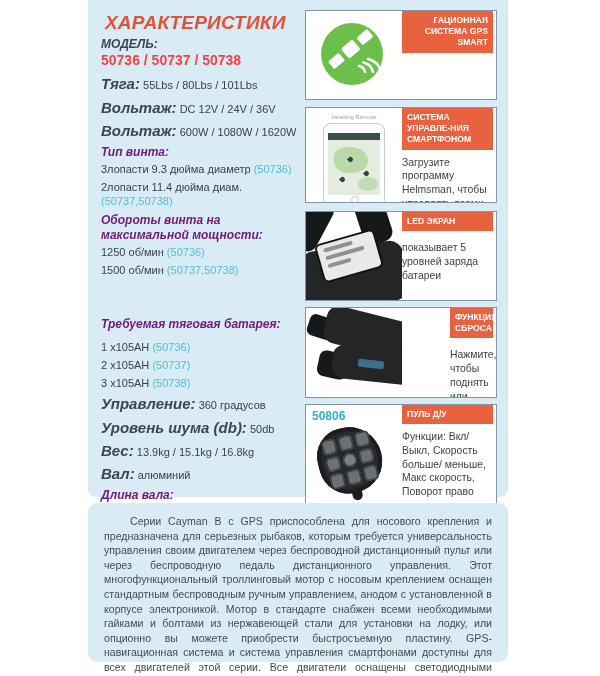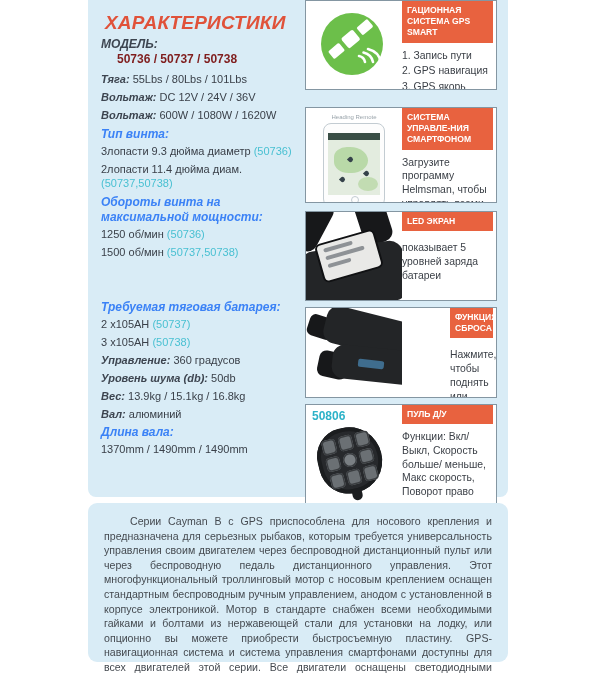--- a/index.html
+++ b/index.html
@@ -7,25 +7,25 @@
   .sheet{position:relative;width:600px;height:676px;background:#ffffff;overflow:hidden;}
 
   
   .top-panel{position:absolute;left:88px;top:0;width:420px;height:497px;background:#d9ecf6;border-radius:0 0 8px 8px;}
   .bottom-panel{position:absolute;left:88px;top:503px;width:420px;height:159px;background:#d9ecf6;border-radius:9px;box-sizing:border-box;padding:11px 16px 10px 16px;}
 
   
   .left-col{position:absolute;left:101px;top:12px;width:200px;color:#3d4550;}
   .page-title{font-size:19px;font-weight:bold;font-style:italic;color:#e0523a;letter-spacing:.2px;margin:0 0 3px 4px;}
   .model-label{font-size:12px;font-weight:bold;font-style:italic;color:#3d4550;line-height:1.2;}
-  .model-numbers{font-size:12px;font-weight:bold;color:#7f1d1d;margin:1px 0 6px 16px;}
+  .model-numbers{font-size:14px;font-weight:bold;color:#ef4444;margin:1px 0 6px 0;}
   .spec{font-size:11px;line-height:1.32;margin:0 0 3.5px 0;color:#3a4049;}
-  .spec .lbl{font-weight:bold;font-style:italic;color:#3d4550;font-size:11px;}
+  .spec .lbl{font-weight:bold;font-style:italic;color:#3d4550;font-size:15px;}
   .spec .cyan{color:#49c0d2;}
-  .row-head{font-size:12px;font-weight:bold;font-style:italic;color:#3b82f6;line-height:1.25;margin:4px 0 2px 0;}
+  .row-head{font-size:12px;font-weight:bold;font-style:italic;color:#701a75;line-height:1.25;margin:4px 0 2px 0;}
   .gap-big{margin-top:40px;}
   .gap-mid{margin-top:8px;}
 
   
   .box{position:absolute;left:305px;width:192px;background:#ffffff;border:1.5px solid #8496a2;box-sizing:border-box;display:flex;overflow:hidden;}
   .box-left{width:96px;position:relative;flex:none;}
   .box-right{flex:1;display:flex;flex-direction:column;min-width:0;}
   .box-header{background:#e8623f;color:#ffffff;font-weight:bold;font-size:8.6px;line-height:1.3;padding:4px 5px;margin-right:3px;}
   .box-body{font-size:10.4px;color:#3a3f46;line-height:1.32;padding:6px 6px 0 0;}
   .box-list{list-style:none;margin:5px 0 0 0;padding:0;font-size:10.4px;color:#3a3f46;line-height:1.5;}
@@ -73,56 +73,51 @@
 
     <div class="row-head">Тип винта:</div>
     <div class="spec"><span>3лопасти 9.3 дюйма диаметр</span> <span class="cyan">(50736)</span></div>
     <div class="spec"><span>2лопасти 11.4 дюйма диам.</span> <span class="cyan">(50737,50738)</span></div>
 
     <div class="row-head" style="width:180px">Обороты винта на максимальной мощности:</div>
     <div class="spec"><span>1250 об/мин</span> <span class="cyan">(50736)</span></div>
     <div class="spec"><span>1500 об/мин</span> <span class="cyan">(50737,50738)</span></div>
 
     <div class="row-head gap-big">Требуемая тяговая батарея:</div>
+    <div class="spec gap-mid"><span>1 x105AH</span> <span class="cyan">(50736)</span></div>
     <div class="spec"><span>2 x105AH</span> <span class="cyan">(50737)</span></div>
     <div class="spec"><span>3 x105AH</span> <span class="cyan">(50738)</span></div>
 
     <div class="spec"><b class="lbl">Управление:</b> <span>360 градусов</span></div>
     <div class="spec"><b class="lbl">Уровень шума (db):</b> <span>50db</span></div>
     <div class="spec"><b class="lbl">Вес:</b> <span>13.9kg / 15.1kg / 16.8kg</span></div>
     <div class="spec"><b class="lbl">Вал:</b> <span>алюминий</span></div>
 
     <div class="row-head">Длина вала:</div>
     <div class="spec"><span>1370mm / 1490mm / 1490mm</span></div>
   </div>
 
-  <div class="box" style="top:0;height:90px;">
+  <div class="box" style="top:10px;height:90px;text-align:right;">
     <div class="box-left">
       <svg class="gps-art" width="64" height="64" viewBox="0 0 64 64">
         <circle cx="32" cy="32" r="31" fill="#6cbf4a"></circle>
         <g transform="rotate(-40 30 27)" fill="#ffffff">
           <rect x="23" y="21" width="15" height="13" rx="2"></rect>
           <rect x="5" y="22.5" width="14" height="10" rx="1.5"></rect>
           <rect x="42" y="22.5" width="14" height="10" rx="1.5"></rect>
         </g>
         <g stroke="#ffffff" stroke-width="2.6" fill="none" stroke-linecap="round">
           <path d="M39 44 q5 1 6 6"></path>
           <path d="M43.5 40.5 q8 2 9.5 9.5"></path>
           <path d="M48 37 q11 3 12.5 12.5"></path>
         </g>
       </svg>
     </div>
     <div class="box-right">
       <div class="box-header">ГАЦИОННАЯ СИСТЕМА GPS SMART</div>
-      <ul class="box-list">
-        <li>1. Запись пути</li>
-        <li>2. GPS навигация</li>
-        <li>3. GPS якорь</li>
-
-      </ul>
     </div>
   </div>
 
   <div class="box" style="top:107px;height:96px;">
     <div class="box-left">
       <div class="phone-caption">Heading Remote</div>
       <div class="phone">
         <div class="screen">
           <div class="bar"></div>
           <div class="land"></div>

